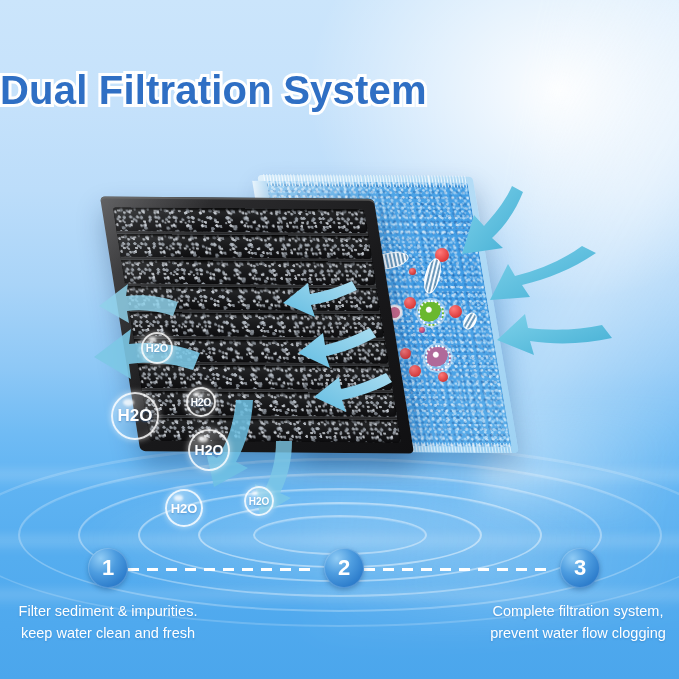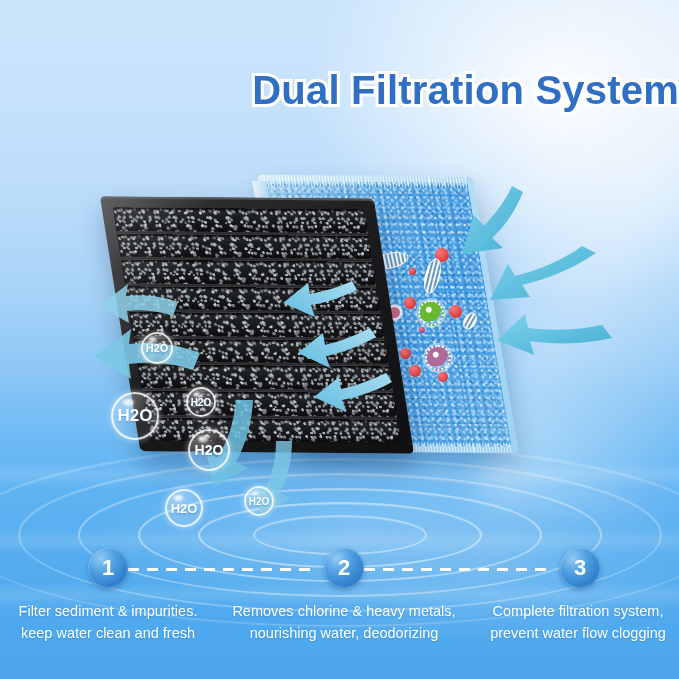--- a/index.html
+++ b/index.html
@@ -57,21 +57,21 @@
     filter:blur(3px);
   }
   .ripple-band{
     position:absolute;left:-40px;width:760px;height:16px;
     background:linear-gradient(180deg, rgba(255,255,255,0.22), rgba(255,255,255,0));
     filter:blur(5px);
   }
 
   
   .title{
-    position:absolute;left:0;right:0;top:68px;text-align:right;
+    position:absolute;left:0;right:0;top:68px;text-align:left;
     font-size:40px;font-weight:bold;letter-spacing:.2px;
     color:#2f6fc4;
     -webkit-text-stroke:6px #ffffff;
     paint-order:stroke fill;
     font-family:"Liberation Sans", sans-serif;
   }
   .title-wrap{position:absolute;left:0;right:0;top:0;height:140px;}
 
   
   .filters{position:absolute;left:0;top:0;width:679px;height:560px;}
@@ -349,23 +349,19 @@
     <div class="dash d2"></div>
 
     <div class="num n1">1</div>
     <div class="num n2">2</div>
     <div class="num n3">3</div>
 
     <div class="cap c1">
       <div>Filter sediment &amp; impurities.</div>
       <div>keep water clean and fresh</div>
     </div>
-    <div class="cap c2">
-      <div>Removes chlorine &amp; heavy metals,</div>
-      <div>nourishing water, deodorizing</div>
-    </div>
     <div class="cap c3">
       <div>Complete filtration system,</div>
       <div>prevent water flow clogging</div>
     </div>
   </div>
 
 </div>
 
 </body></html>

